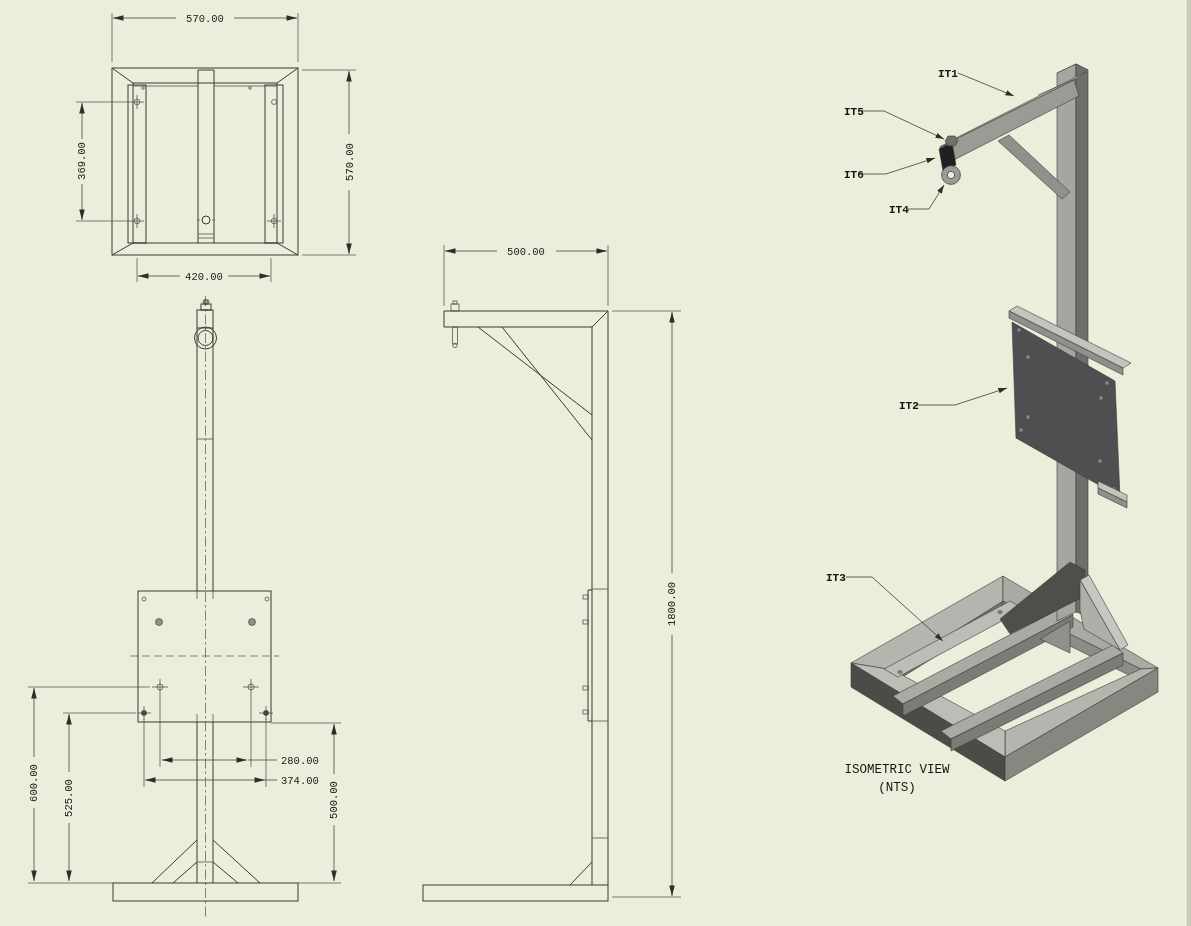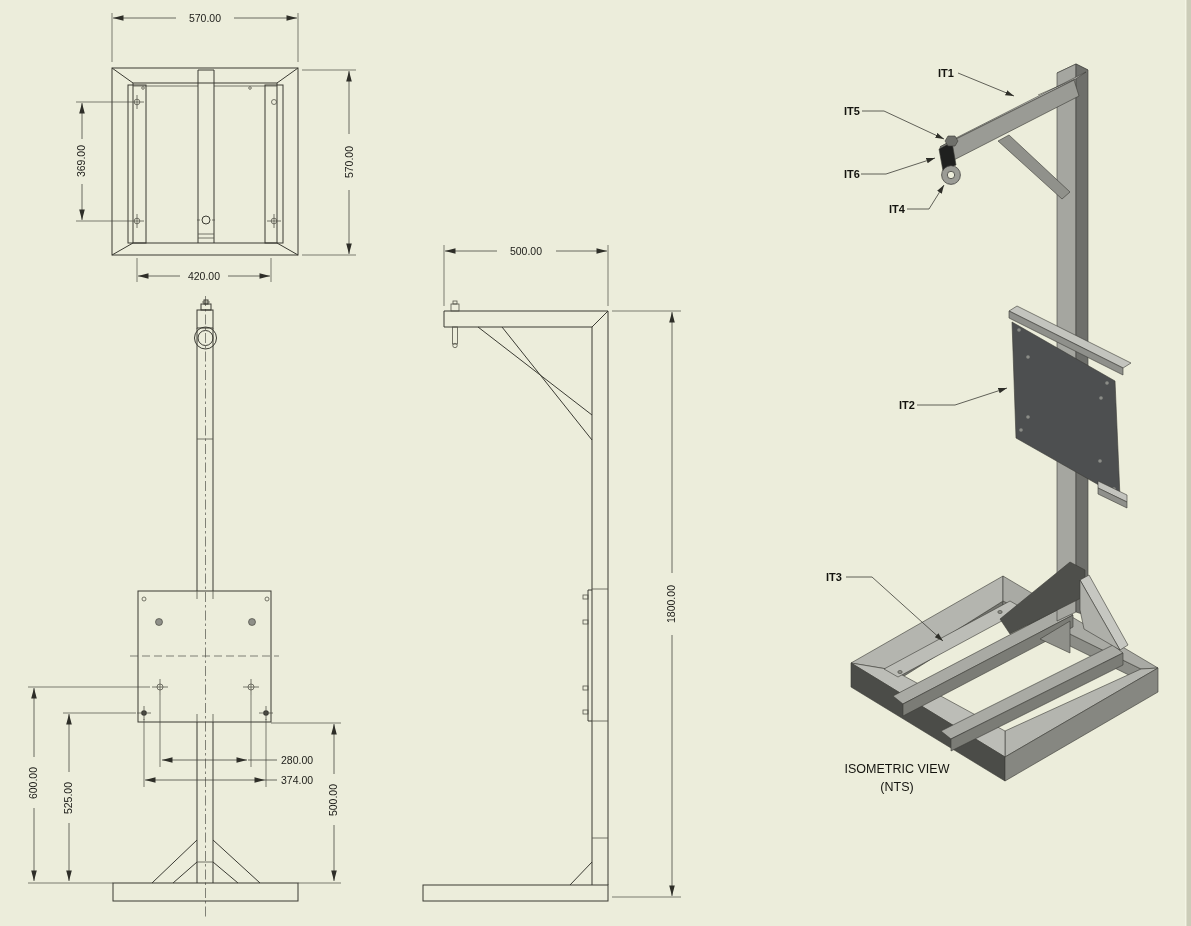--- a/index.html
+++ b/index.html
@@ -1,17 +1,17 @@
 <!DOCTYPE html>
 <html><head>
 <meta charset="utf-8">
 <style>
   html,body{margin:0;padding:0;background:#ECEDDB;}
   .sheet{position:relative;width:1191px;height:926px;background:#ECEDDB;overflow:hidden;
-         font-family:Liberation Sans, sans-serif;}
+         font-family:Liberation Mono, monospace;}
   svg{display:block;}
   .ol{stroke:#3B3B33;stroke-width:1;fill:none;stroke-linecap:butt;}
   .olt{stroke:#55554B;stroke-width:0.8;fill:none;}
   .dl{stroke:#4A4A42;stroke-width:0.8;fill:none;}
   .ext{stroke:#4A4A42;stroke-width:0.7;fill:none;}
   .cl{stroke:#51514A;stroke-width:0.7;fill:none;stroke-dasharray:10 3 2.5 3;}
   .dsh{stroke:#51514A;stroke-width:0.7;fill:none;stroke-dasharray:8 4;}
   .dimtxt{font-size:10.5px;fill:#1C1C18;}
   .lbl{font-size:11px;fill:#14140F;font-weight:600;}
   .cap{font-size:12.5px;fill:#14140F;}

